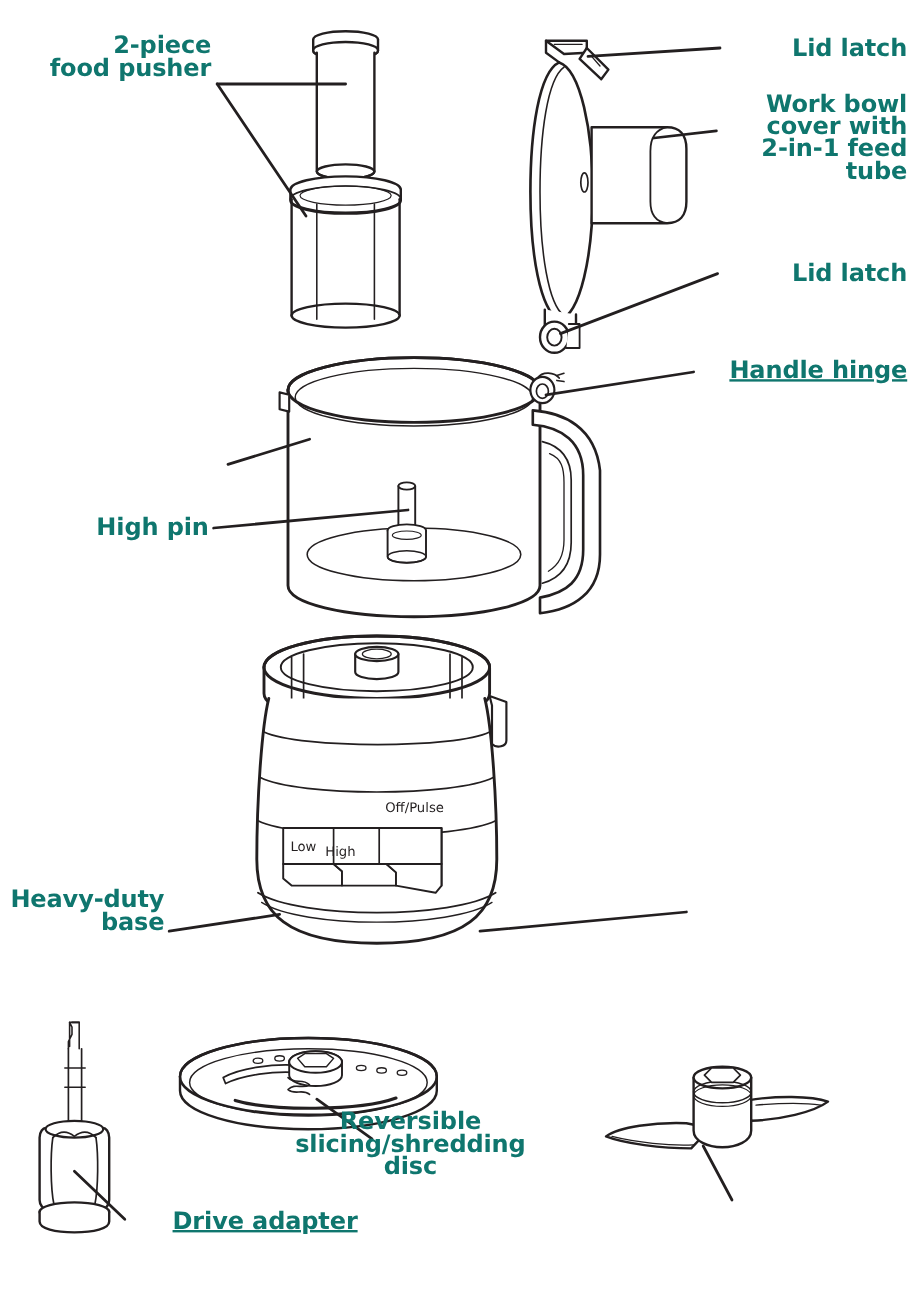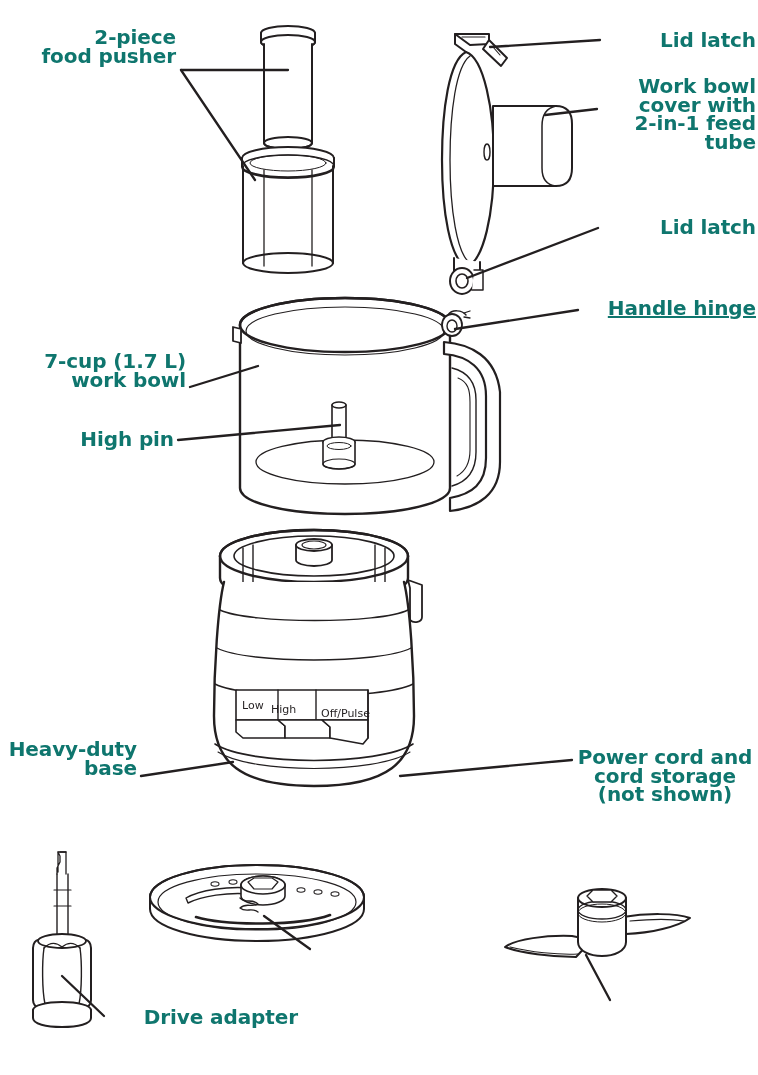--- a/index.html
+++ b/index.html
@@ -312,35 +312,33 @@
 
   <div class="lbl l" style="left:606px; top:77px; width:150px;">Work bowl
 cover with
 2-in-1 feed
 tube</div>
 
   <div class="lbl l" style="left:606px; top:218px; width:150px;">Lid latch</div>
 
   <div class="lbl l" style="left:586px; top:299px; width:170px;text-decoration:underline;">Handle hinge</div>
 
-  <div class="lbl r" style="left:0px; top:352px; width:186px;">7-cup (1.7 L)
-work bowl</div>
 
   <div class="lbl r" style="left:0px; top:430px; width:174px;">High pin</div>
 
   <div class="lbl r" style="left:0px; top:740px; width:137px;">Heavy-duty
 base</div>
 
-  <div class="lbl c" style="left:572px; top:748px; width:186px;">Power cord and
-cord storage
-(not shown)</div>
-
-  <div class="lbl l" style="left:108px; top:1008px; width:190px;">Drive adapter</div>
-
+
+  <div class="lbl l" style="left:108px; top:1008px; width:190px;text-decoration:underline;">Drive adapter</div>
+
+  <div class="lbl c" style="left:230px; top:925px; width:224px;">Reversible
+slicing/shredding
+disc</div>
 
 
   <div class="ctrl" style="left:242px; top:700px;">Low</div>
 
   <div class="ctrl" style="left:271px; top:704px;">High</div>
 
-  <div class="ctrl" style="left:321px; top:708px;text-align:center;">Off/Pulse</div>
+  <div class="ctrl" style="left:321px; top:668px;text-align:center;">Off/Pulse</div>
 
 </div>
 
 </body></html>

